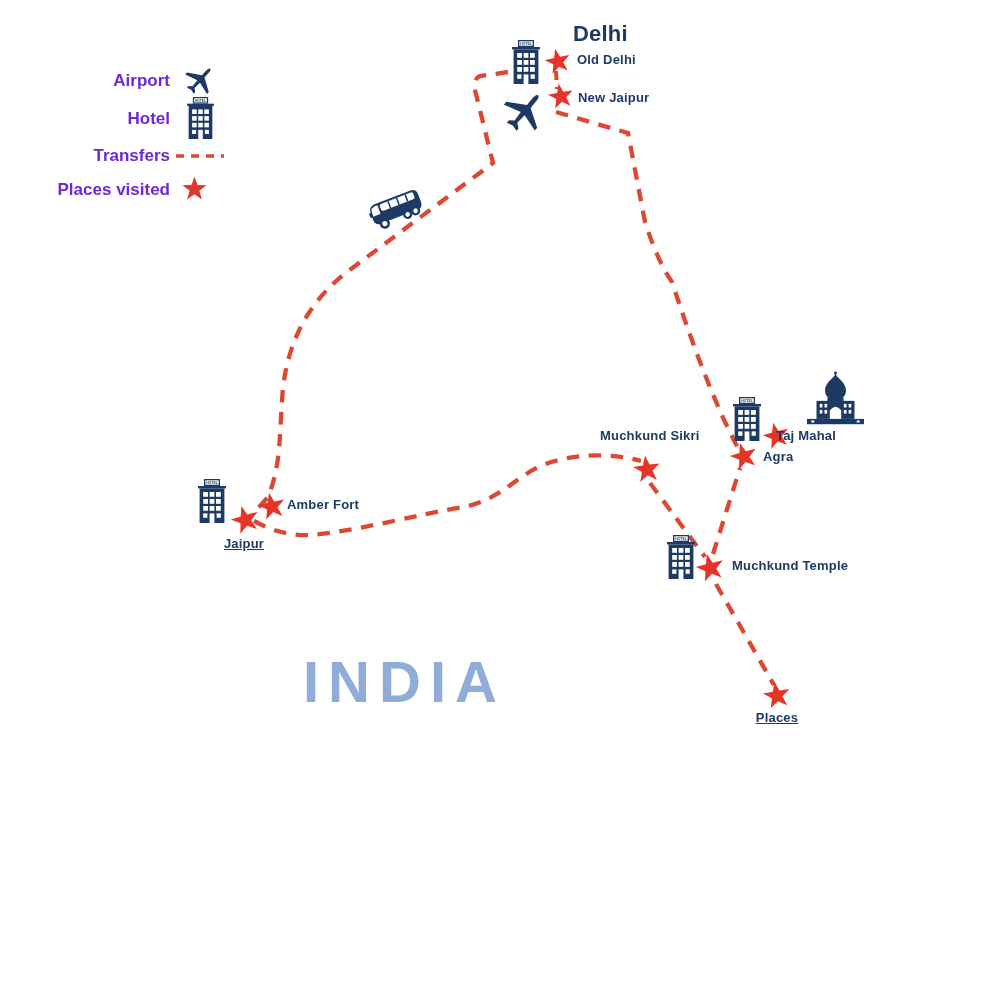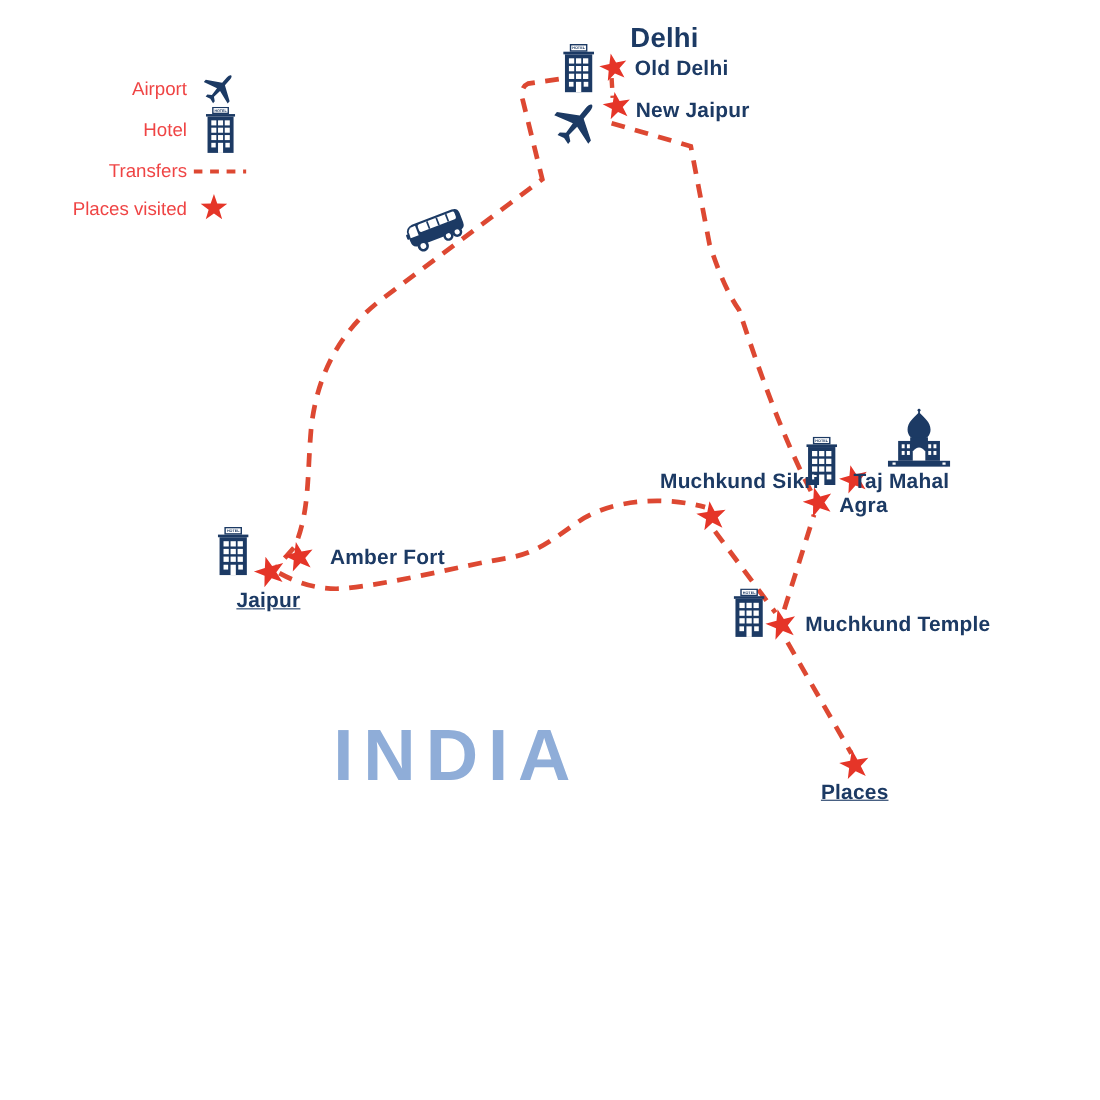--- a/index.html
+++ b/index.html
@@ -4,32 +4,32 @@
 <style>
   html,body{margin:0;padding:0;background:#ffffff;}
   .canvas{
     position:relative;width:1000px;height:1000px;background:#ffffff;overflow:hidden;
     font-family:"Liberation Sans",sans-serif;
   }
   .routes-svg{position:absolute;left:0;top:0;width:1000px;height:1000px;}
   .route{fill:none;stroke:#dd4832;stroke-width:4.3;stroke-dasharray:12.5 9.5;stroke-linecap:butt;}
   .route-short{fill:none;stroke:#dd4832;stroke-width:4;stroke-dasharray:9 7;}
   .label{
-    position:absolute;color:#1c3a64;font-weight:bold;font-size:19px;
+    position:absolute;color:#1c3a64;font-weight:bold;font-size:13px;
     white-space:nowrap;letter-spacing:0.2px;
   }
-  .label.big{font-size:25px;}
+  .label.big{font-size:22px;}
   .label.center{transform:translateX(-50%);text-decoration:underline;}
   .legend-label{
-    position:absolute;left:0;width:170px;text-align:right;color:#ef4444;
-    font-weight:normal;font-size:17px;white-space:nowrap;
+    position:absolute;left:0;width:170px;text-align:right;color:#6d28d9;
+    font-weight:bold;font-size:17px;white-space:nowrap;
   }
   .icon{position:absolute;display:block;}
   .india{
-    position:absolute;color:#8fadd8;font-weight:bold;font-size:66px;
+    position:absolute;color:#8fadd8;font-weight:bold;font-size:58px;
     letter-spacing:9px;line-height:1;
   }
 </style>
 </head>
 <body>
 
 <svg width="0" height="0" style="position:absolute" aria-hidden="true">
   <defs>
     <symbol id="sym-star" viewBox="0 0 34 34">
       <polygon fill="#e53528" points="17,0.5 20.76,11.32 32.22,11.56 23.09,18.48 26.4,29.44 17,22.9 7.6,29.44 10.91,18.48 1.78,11.56 13.24,11.32"></polygon>
@@ -175,21 +175,21 @@
   <svg class="icon" style="left:632px;top:455px;width:30px;height:30px;transform:rotate(-8deg)">
       <use href="#sym-star"></use>
     </svg>
 
   <svg class="icon" style="left:198px;top:479px;width:28px;height:44px">
       <use href="#sym-hotel"></use>
     </svg>
   <svg class="icon" style="left:257px;top:492px;width:30px;height:30px;transform:rotate(-12deg)">
       <use href="#sym-star"></use>
     </svg>
-  <div class="label" style="left:300px;top:497px">Amber Fort</div>
+  <div class="label" style="left:287px;top:497px">Amber Fort</div>
   <svg class="icon" style="left:230px;top:505px;width:31px;height:31px;transform:rotate(-16deg)">
       <use href="#sym-star"></use>
     </svg>
   <div class="label center" style="left:244px;top:536px">Jaipur</div>
 
   <svg class="icon" style="left:667px;top:535px;width:28px;height:44px">
       <use href="#sym-hotel"></use>
     </svg>
   <svg class="icon" style="left:695px;top:553px;width:31px;height:31px;transform:rotate(-14deg)">
       <use href="#sym-star"></use>

